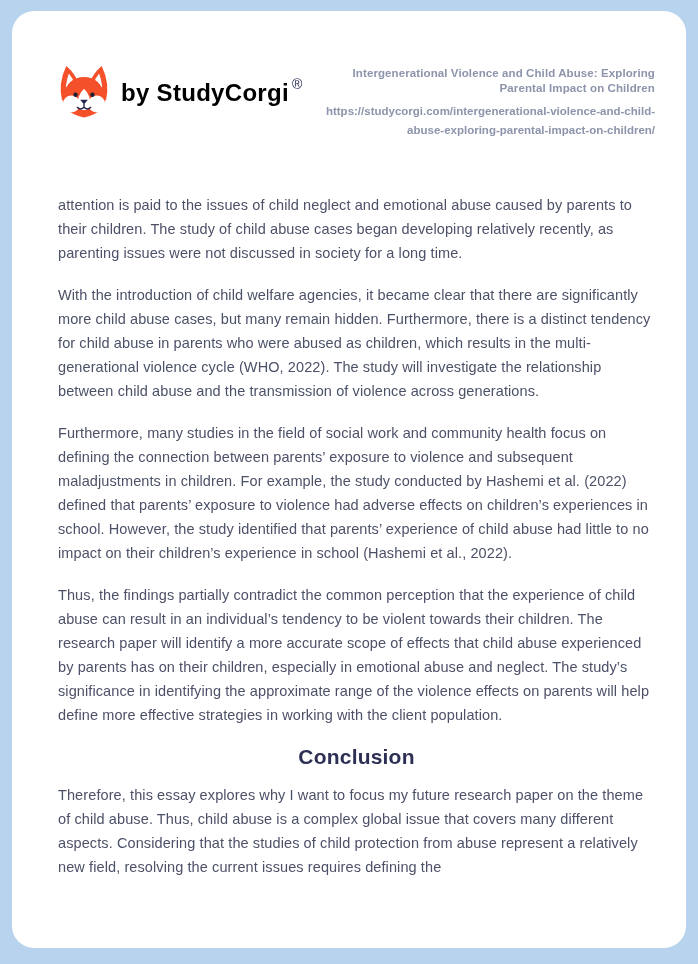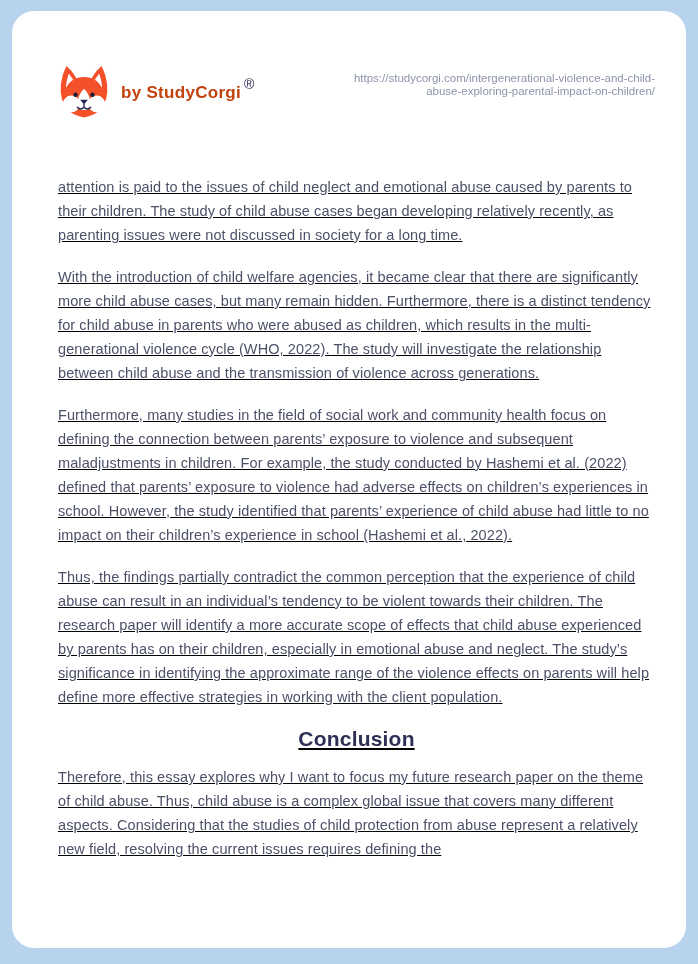--- a/index.html
+++ b/index.html
@@ -21,23 +21,23 @@
   .hdr {
     display: flex;
     justify-content: space-between;
     align-items: flex-start;
     padding: 53px 31px 0 45px;
   }
   .brand { display: flex; align-items: center; }
   .logo { width: 54px; height: 58px; display: inline-block; flex: none; }
   .logo svg { width: 100%; height: 100%; display: block; }
   .brand-text {
-    font-size: 17px;
+    font-size: 24px;
     font-weight: 700;
-    color: #c2410c;
+    color: #000000;
     letter-spacing: 0.3px;
     margin-left: 10px;
     white-space: nowrap;
   }
   .rmark {
     font-size: 14px;
     font-weight: 400;
     color: #23264e;
     position: relative;
     top: -9px;
@@ -51,32 +51,31 @@
   .doc-title {
     font-size: 11.5px;
     font-weight: 700;
     line-height: 15px;
     color: #8d94ab;
     letter-spacing: 0.1px;
   }
   .doc-url {
     display: block;
     font-size: 11.5px;
-    font-weight: 400;
-    line-height: 13px;
+    font-weight: 700;
+    line-height: 19px;
     color: #8d94ab;
     text-decoration: none;
     margin-top: 6px;
     overflow-wrap: anywhere;
   }
   
   .article {
     margin-top: 53px;
     padding: 0 31px 0 46px;
-    text-decoration: underline;
   }
   .article p {
     font-size: 14.5px;
     line-height: 24px;
     letter-spacing: 0.1px;
     color: #4c5168;
     margin-bottom: 18px;
   }
   .article h2 {
     font-size: 21px;
@@ -115,20 +114,21 @@
 
           <path d="M32 46.5 L32 50 M24 50 Q28 54 32 50 Q36 54 40 50" stroke="#23264e" stroke-width="1.6" fill="none" stroke-linecap="round"></path>
 
           <path d="M28.5 53 Q32 61 35.5 53 Z" fill="#f4502a"></path>
         </svg>
       </span>
       <span class="brand-text">by StudyCorgi</span>
       <span class="rmark">®</span>
     </div>
     <div class="meta">
+      <div class="doc-title">Intergenerational Violence and Child Abuse: Exploring Parental Impact on Children</div>
       <a class="doc-url" href="#">https://studycorgi.com/intergenerational-violence-and-child-abuse-exploring-parental-impact-on-children/</a>
     </div>
   </header>
 
   <article class="article">
     <p>attention is paid to the issues of child neglect and emotional abuse caused by parents to their children. The study of child abuse cases began developing relatively recently, as parenting issues were not discussed in society for a long time.</p>
     <p>With the introduction of child welfare agencies, it became clear that there are significantly more child abuse cases, but many remain hidden. Furthermore, there is a distinct tendency for child abuse in parents who were abused as children, which results in the multi-generational violence cycle (WHO, 2022). The study will investigate the relationship between child abuse and the transmission of violence across generations.</p>
     <p>Furthermore, many studies in the field of social work and community health focus on defining the connection between parents’ exposure to violence and subsequent maladjustments in children. For example, the study conducted by Hashemi et al. (2022) defined that parents’ exposure to violence had adverse effects on children’s experiences in school. However, the study identified that parents’ experience of child abuse had little to no impact on their children’s experience in school (Hashemi et al., 2022).</p>
     <p>Thus, the findings partially contradict the common perception that the experience of child abuse can result in an individual’s tendency to be violent towards their children. The research paper will identify a more accurate scope of effects that child abuse experienced by parents has on their children, especially in emotional abuse and neglect. The study’s significance in identifying the approximate range of the violence effects on parents will help define more effective strategies in working with the client population.</p>
     <h2>Conclusion</h2>

